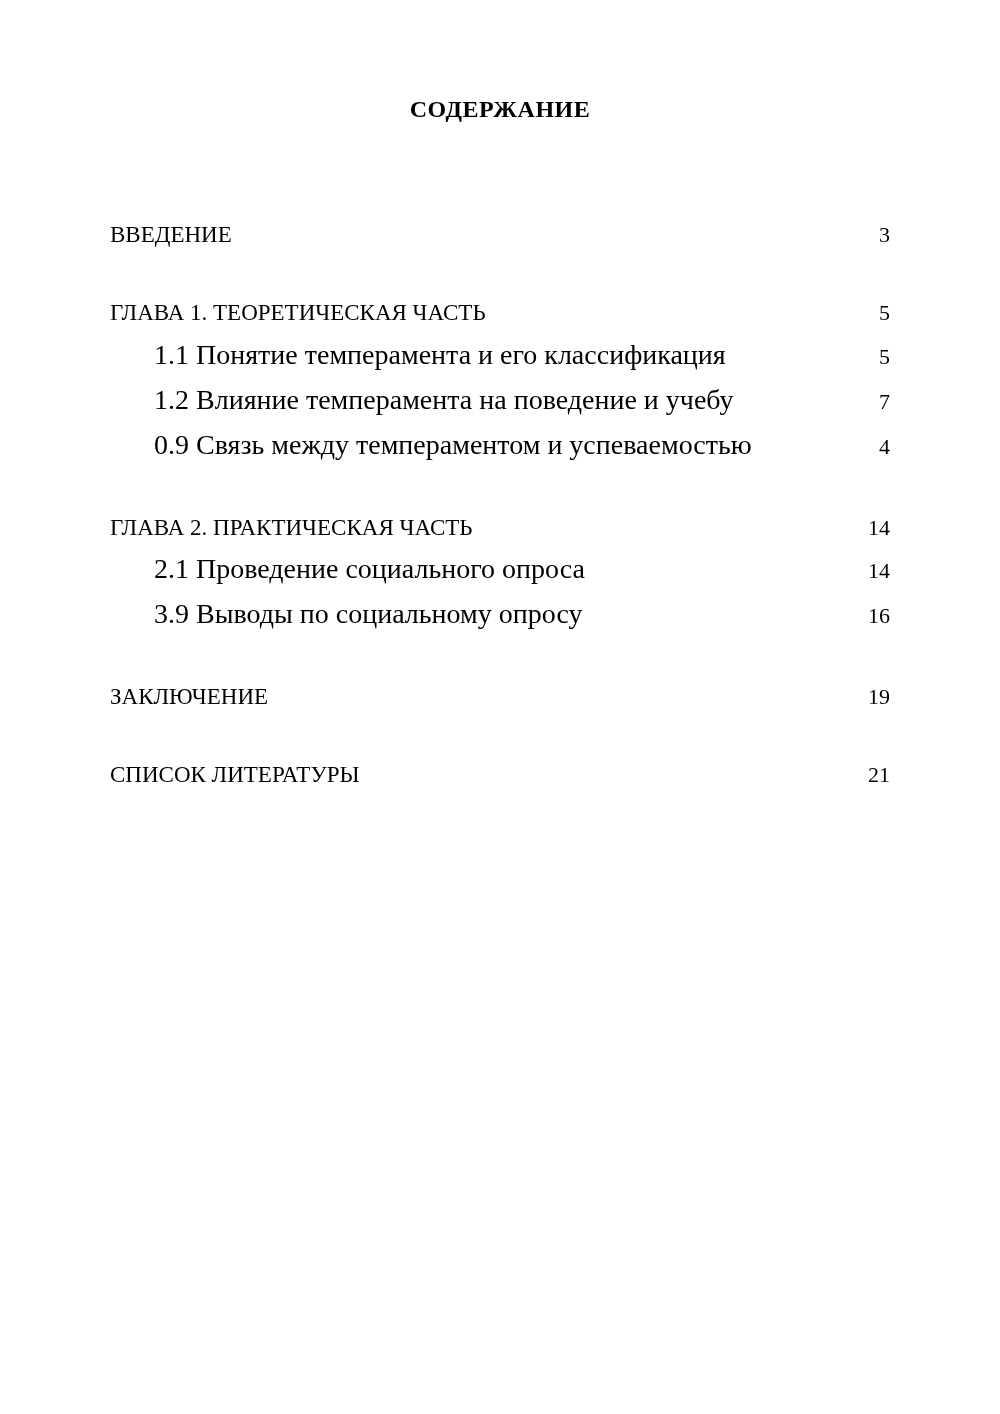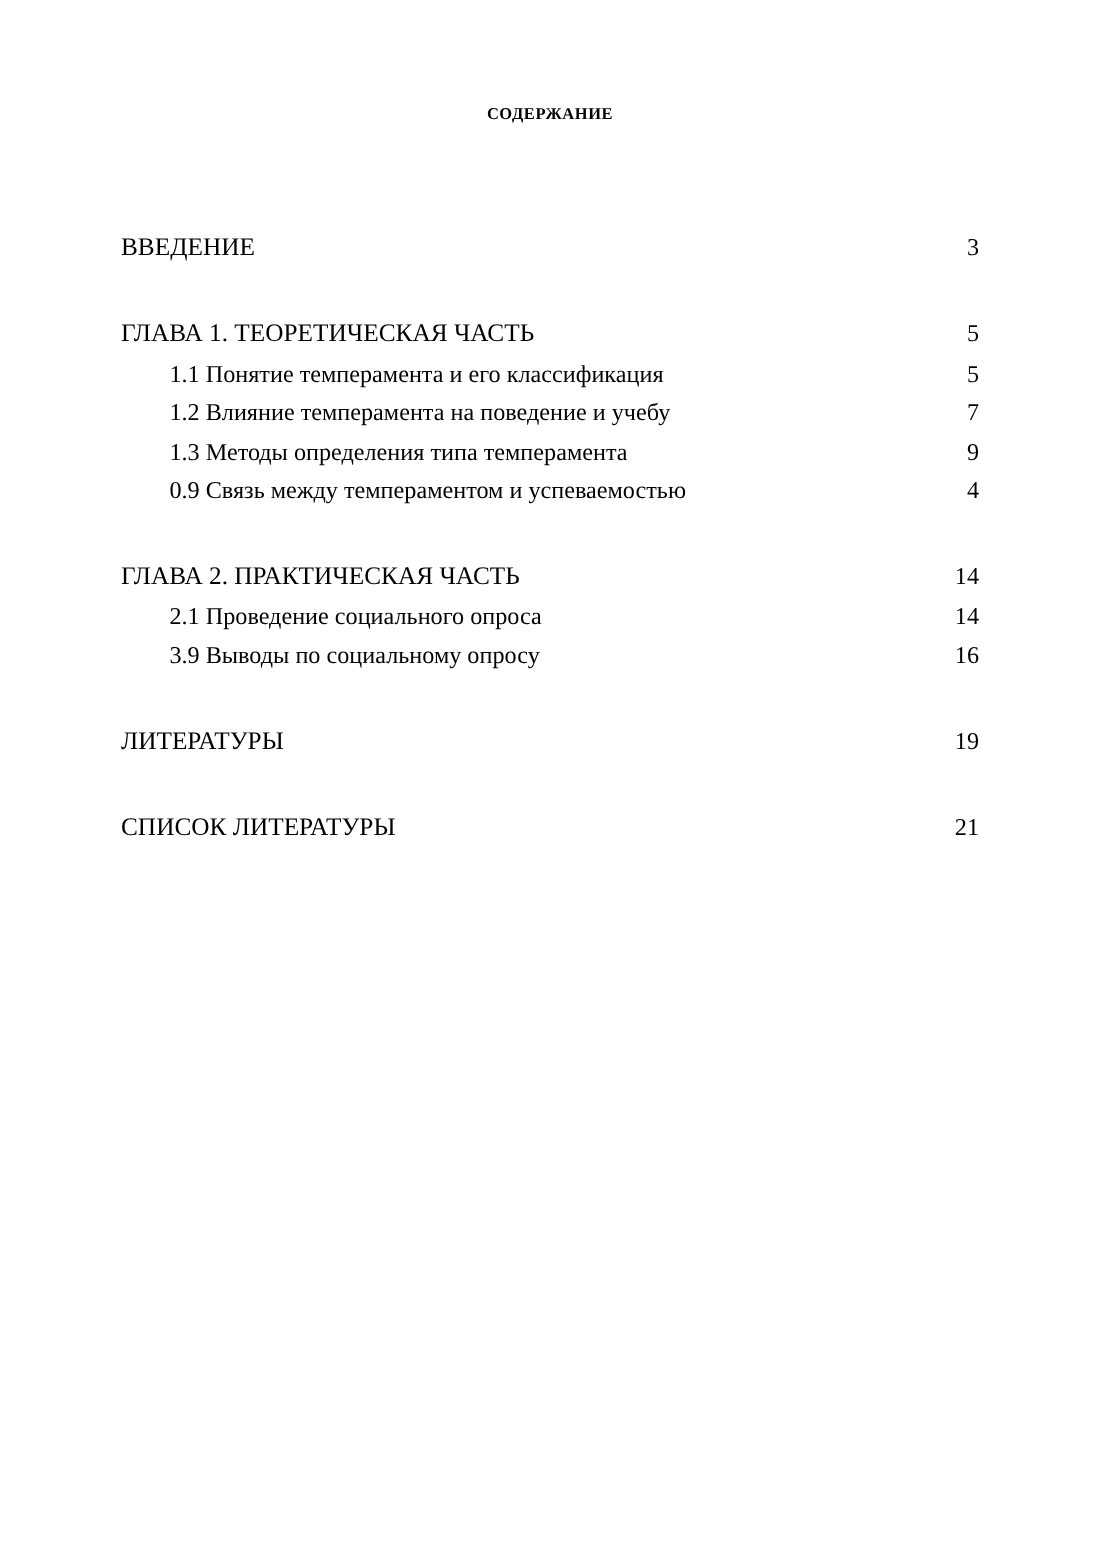--- a/index.html
+++ b/index.html
@@ -17,21 +17,21 @@
   }
   .page {
     position: relative;
     width: 1000px;
     height: 1414px;
     box-sizing: border-box;
     padding: 0;
   }
   .doc-title {
     text-align: center;
-    font-size: 15px;
+    font-size: 24px;
     font-weight: bold;
     letter-spacing: 0.5px;
     margin: 96px 0 0 0;
     font-family: "Liberation Serif", "DejaVu Serif", serif;
   }
   .toc {
     margin: 52px auto 0 auto;
     width: 780px;
     padding-left: 0;
   }
@@ -50,21 +50,21 @@
     text-align: right;
     min-width: 34px;
     font-size: 22px;
   }
   .level-1 .label {
     padding-left: 0px;
     margin-top: 41px;
   }
   .level-2 .label {
     padding-left: 44px;
-    font-size: 22px;
+    font-size: 28px;
   }
   .level-2 .page-num {
     font-size: 22px;
   }
 </style>
 </head>
 <body>
 
 <div class="page">
 
@@ -85,24 +85,20 @@
     <div class="toc-row level-2">
       <span class="label">1.1 Понятие темперамента и его классификация</span>
       <span class="page-num">5</span>
     </div>
 
     <div class="toc-row level-2">
       <span class="label">1.2 Влияние темперамента на поведение и учебу</span>
       <span class="page-num">7</span>
     </div>
 
-    <div class="toc-row level-2">
-      <span class="label">1.3 Методы определения типа темперамента</span>
-      <span class="page-num">9</span>
-    </div>
 
     <div class="toc-row level-2">
       <span class="label">0.9 Связь между темпераментом и успеваемостью</span>
       <span class="page-num">4</span>
     </div>
 
     <div class="toc-row level-1">
       <span class="label">ГЛАВА 2. ПРАКТИЧЕСКАЯ ЧАСТЬ</span>
       <span class="page-num">14</span>
     </div>
@@ -111,21 +107,21 @@
       <span class="label">2.1 Проведение социального опроса</span>
       <span class="page-num">14</span>
     </div>
 
     <div class="toc-row level-2">
       <span class="label">3.9 Выводы по социальному опросу</span>
       <span class="page-num">16</span>
     </div>
 
     <div class="toc-row level-1">
-      <span class="label">ЛИТЕРАТУРЫ</span>
+      <span class="label">ЗАКЛЮЧЕНИЕ</span>
       <span class="page-num">19</span>
     </div>
 
     <div class="toc-row level-1">
       <span class="label">СПИСОК ЛИТЕРАТУРЫ</span>
       <span class="page-num">21</span>
     </div>
 
   </div>
 

